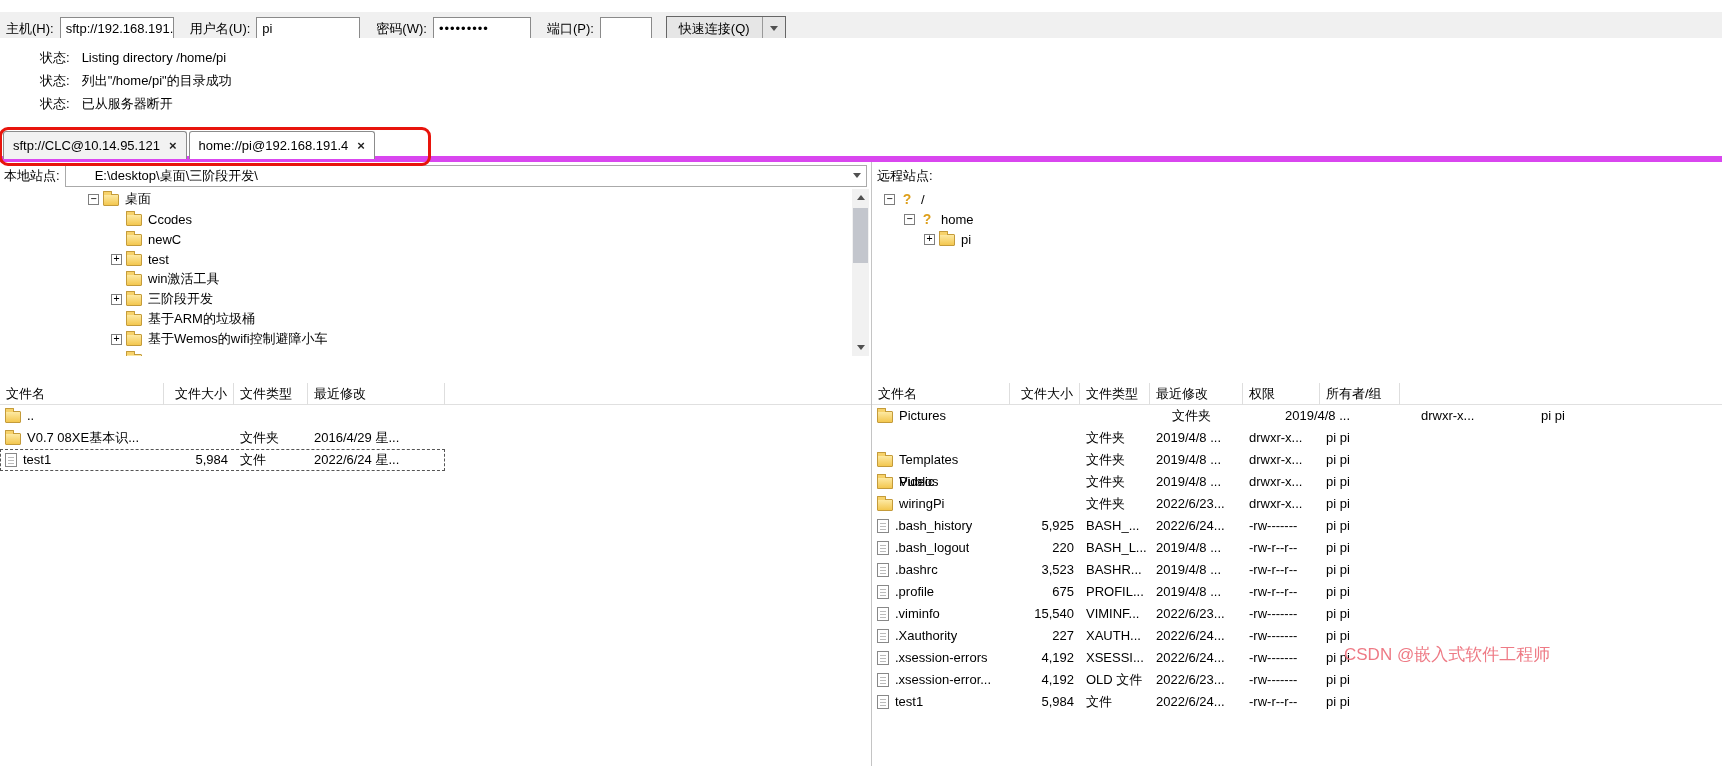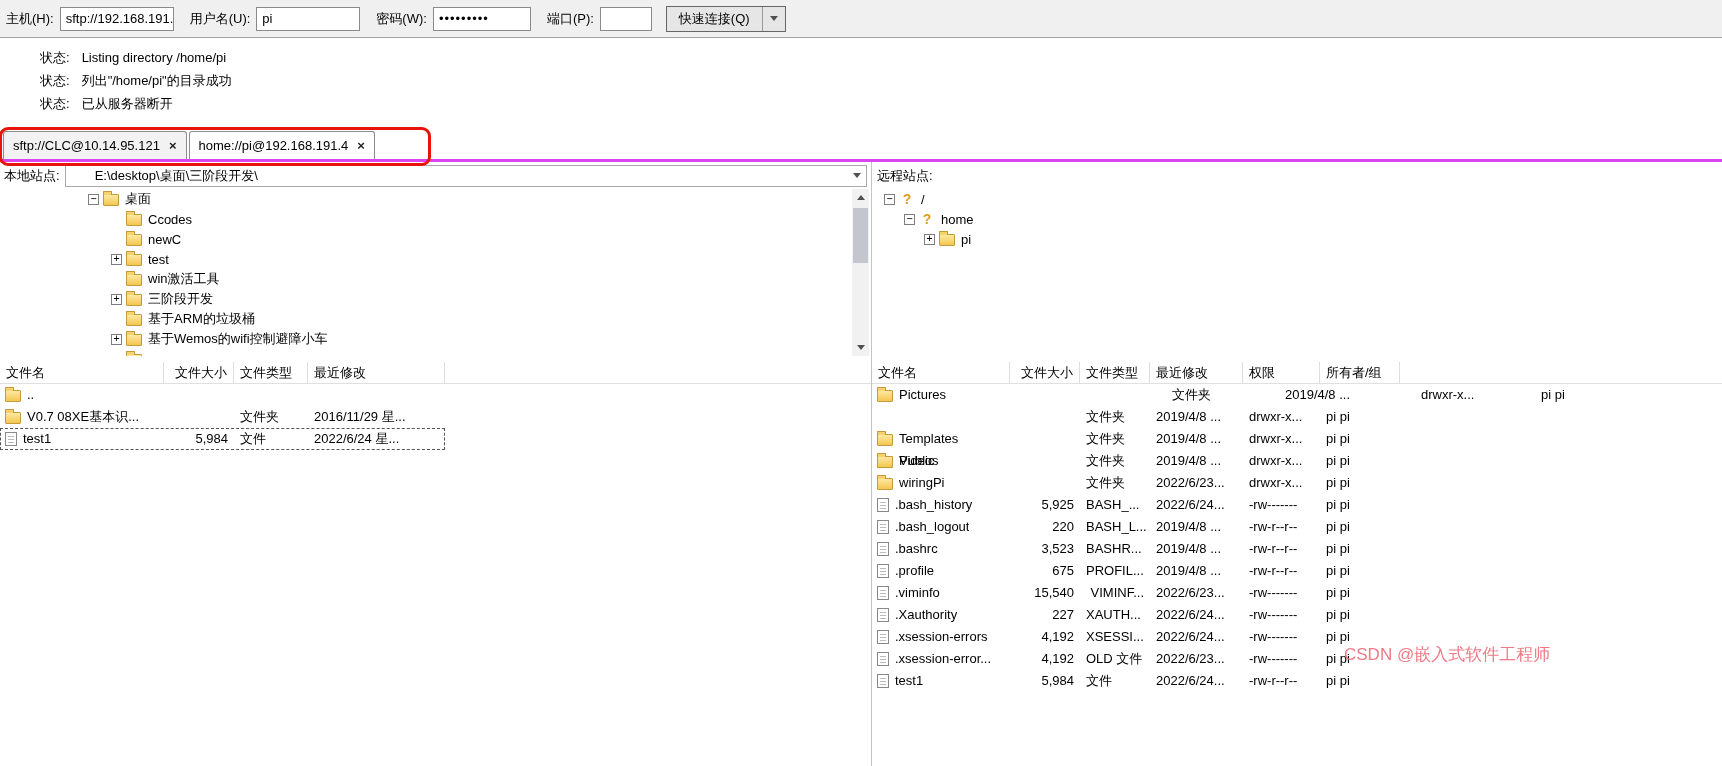--- a/index.html
+++ b/index.html
@@ -4,22 +4,22 @@
 <style>
   * { box-sizing: border-box; }
   html,body { margin:0; padding:0; }
   body {
     width:1722px; height:766px; position:relative; overflow:hidden;
     background:#fff; color:#000;
     font-family:"Liberation Sans","DejaVu Sans",sans-serif; font-size:13px;
   }
 
   
-  .quickbar { position:absolute; left:0; top:0; width:100%; height:38px;
-    background:#f0f0f0; border-bottom:1px solid #a3a3a3;
+  .quickbar { position:absolute; left:0; top:12px; width:100%; height:38px;
+    background:#f0f0f0; border-bottom:5px solid #a3a3a3;
     display:flex; align-items:center; padding-left:6px; }
   .qlabel { margin:0 6px 0 16px; white-space:nowrap; }
   .qlabel.first { margin-left:0; }
   .qfield { height:24px; background:#fff; border:1px solid #8a8a8a;
     padding:2px 5px; line-height:18px; white-space:nowrap; overflow:hidden; }
   .qfield.host { width:114px; text-align:right; }
   .qfield.user { width:104px; }
   .qfield.pass { width:98px; letter-spacing:1px; }
   .qfield.port { width:52px; }
   .splitbtn { display:flex; height:26px; border:1px solid #666; margin-left:14px; background:#e6e6e6; }
@@ -28,21 +28,21 @@
   .qc-drop { width:22px; display:flex; align-items:center; justify-content:center; }
 
   
   .status { position:absolute; left:0; top:38px; width:100%; height:93px;
     background:#fff; padding:8px 0 0 8px; }
   .status-line { height:23px; line-height:23px; white-space:nowrap;margin-left:32px; }
   .status-label { margin-right:12px; }
 
   
   .tabrow { position:absolute; left:0; top:131px; width:100%; height:31px;
-    border-bottom:3px solid #d946ef; display:flex; align-items:center; padding-left:3px; background:#fff; }
+    border-bottom:6px solid #d946ef; display:flex; align-items:flex-start; padding-left:3px; background:#fff; }
   .tab { display:flex; align-items:center; height:28px; padding:0 9px;
     border:1px solid #8c8c8c; border-bottom:none; border-radius:3px 3px 0 0;
     background:#f2f2f2; margin-right:2px; white-space:nowrap; }
   .tab.active { background:#fff; }
   .tab-close { margin-left:9px; font-weight:bold; color:#222; font-size:13px; }
 
   .annotation { position:absolute; left:-1px; top:127px; width:432px; height:39px;
     border:3px solid #e8140c; border-radius:9px; z-index:30; pointer-events:none; }
 
   
@@ -82,21 +82,21 @@
   .tri-down { width:0; height:0; border-left:4px solid transparent; border-right:4px solid transparent; border-top:5px solid #505050; }
   .tri-up { width:0; height:0; border-left:4px solid transparent; border-right:4px solid transparent; border-bottom:5px solid #505050; }
 
   .pane-divider { position:absolute; left:871px; top:162px; bottom:0; width:1px; background:#c4c4c4; z-index:5; }
 
   
   .lists { position:absolute; left:0; top:362px; bottom:0; width:100%; }
   .flist { position:absolute; top:0; bottom:0; overflow:hidden; background:#fff; }
   .local-list { left:0; width:871px; }
   .remote-list { left:872px; right:0; }
-  .lhead { display:flex; height:22px; border-bottom:1px solid #e0e0e0; background:#fff; }
+  .lhead { display:flex; height:22px; border-bottom:1px solid #e0e0e0; background:#fff;margin-top:21px; }
   .hcell { height:22px; line-height:21px; padding:0 6px; border-right:1px solid #dedede;
     white-space:nowrap; overflow:hidden; flex:none; }
   .hcell.hfill { flex:1; border-right:none; }
   .r { text-align:right; }
   .lrow { display:flex; height:22px; }
   .lrow.selected { outline:1px dashed #555; outline-offset:-1px; }
   .cell { height:22px; line-height:22px; padding:0 6px; white-space:nowrap; overflow:hidden; flex:none; }
   .cell.name { display:flex; align-items:center; padding-left:5px; }
   .fname { margin-left:6px; white-space:nowrap; overflow:hidden; }
   .icon-file { width:12px; height:14px; background:#fff; border:1px solid #888; flex:none; position:relative; }
@@ -270,21 +270,21 @@
           <div class="cell" style="width: 74px;"></div>
           <div class="cell" style="width: 137px;"></div>
         </div>
         <div class="lrow" style="width: 445px;">
           <div class="cell name" style="width: 164px;">
             <span class="icon-folder"></span>
             <span class="fname">V0.7 08XE基本识...</span>
           </div>
           <div class="cell r" style="width: 70px;"></div>
           <div class="cell" style="width: 74px;">文件夹</div>
-          <div class="cell" style="width: 137px;">2016/11/29 星...</div>
+          <div class="cell" style="width: 137px;">2016/4/29 星...</div>
         </div>
         <div class="lrow selected" style="width: 445px;">
           <div class="cell name" style="width: 164px;">
             <span class="icon-file"></span>
             <span class="fname">test1</span>
           </div>
           <div class="cell r" style="width: 70px;">5,984</div>
           <div class="cell" style="width: 74px;">文件</div>
           <div class="cell" style="width: 137px;">2022/6/24 星...</div>
         </div>
@@ -399,21 +399,21 @@
           <div class="cell" style="width: 93px;">2019/4/8 ...</div>
           <div class="cell" style="width: 77px;">-rw-r--r--</div>
           <div class="cell" style="width: 80px;">pi pi</div>
         </div>
         <div class="lrow" style="width: 528px;">
           <div class="cell name" style="width: 138px;">
             <span class="icon-file"></span>
             <span class="fname">.viminfo</span>
           </div>
           <div class="cell r" style="width: 70px;">15,540</div>
-          <div class="cell" style="width: 70px; text-align: right;">VIMINF...</div>
+          <div class="cell" style="width: 70px;">VIMINF...</div>
           <div class="cell" style="width: 93px;">2022/6/23...</div>
           <div class="cell" style="width: 77px;">-rw-------</div>
           <div class="cell" style="width: 80px;">pi pi</div>
         </div>
         <div class="lrow" style="width: 528px;">
           <div class="cell name" style="width: 138px;">
             <span class="icon-file"></span>
             <span class="fname">.Xauthority</span>
           </div>
           <div class="cell r" style="width: 70px;">227</div>

